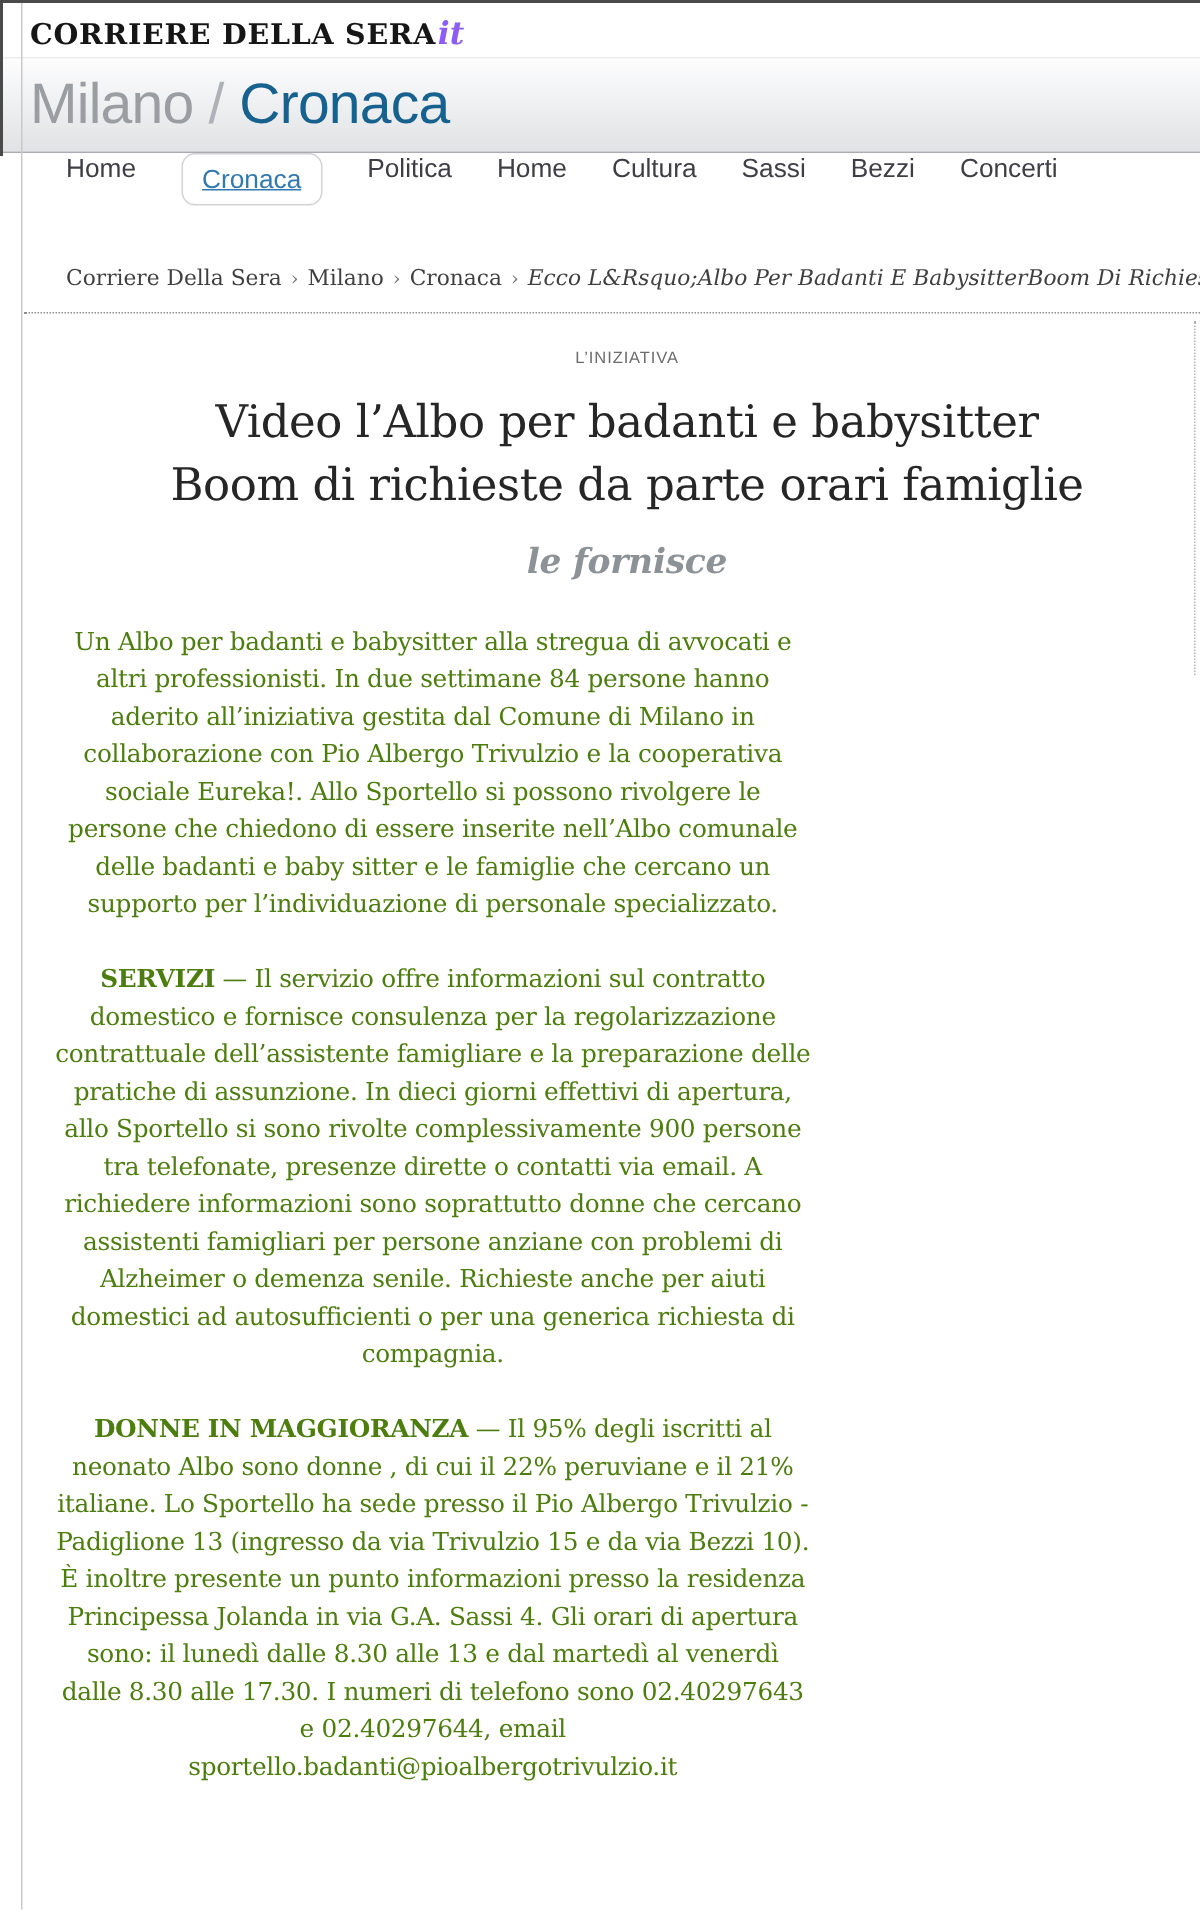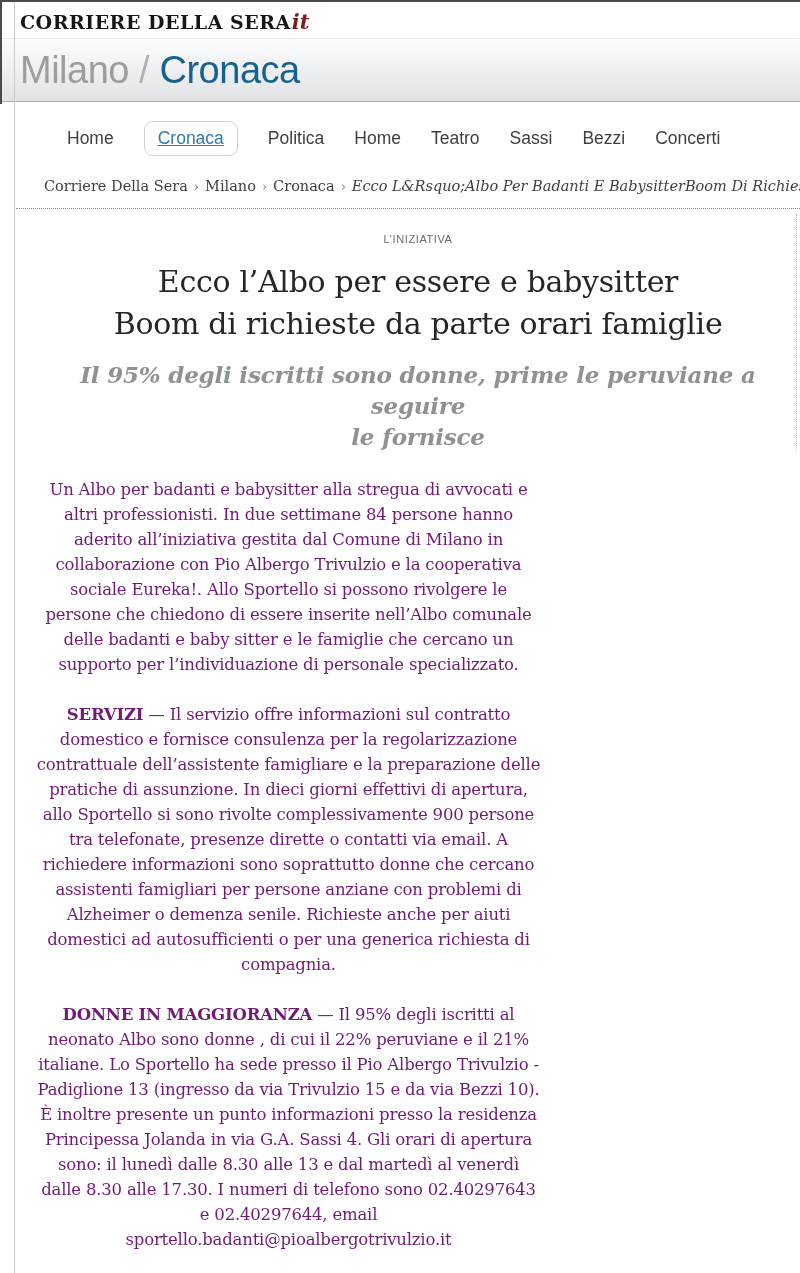--- a/index.html
+++ b/index.html
@@ -9,36 +9,36 @@
     font-family:"Liberation Sans", sans-serif;
     border-top:2px solid #4a4a4a;
   }
   .edge-left-dark { position:absolute; left:0; top:0; width:2px; height:102px; background:#4a4a4a; }
   .edge-left-rule { position:absolute; left:14px; top:0; width:1px; height:1273px; background:#c9c9c9; }
   .edge-right-dotted { position:absolute; left:796px; top:212px; height:236px; width:0; border-left:1px dotted #b3b3b3; }
 
   
   .masthead { padding:7px 0 2px 20px; height:36px; background:#fff; }
   .logo { font-family:"DejaVu Serif", serif; font-weight:700; font-size:19px; letter-spacing:0.5px; color:#161616; display:inline-block; }
-  .logo-it { font-family:"DejaVu Serif", serif; font-style:italic; font-weight:700; font-size:21px; color:#7f1d1d; margin-left:1px; }
+  .logo-it { font-family:"DejaVu Serif", serif; font-style:italic; font-weight:700; font-size:21px; color:#8b5cf6; margin-left:1px; }
 
   
   .section-band {
     height:64px; padding-left:20px; display:flex; align-items:center;
     background:linear-gradient(#fdfdfe, #e0e2e4);
     border-top:1px solid #ececec;
     border-bottom:1px solid #a9adb2;
     box-shadow:0 2px 3px rgba(0,0,0,0.10);
   }
   .section-band .sec { font-size:38px; color:#9a9ea2; letter-spacing:-0.5px; }
   .section-band .sep { font-size:38px; color:#aeb2b6; margin:0 10px; }
   .section-band .sub { font-size:38px; color:#17618f; letter-spacing:-0.5px; }
 
   
-  .navbar { height:72px; background:#fff; display:flex; align-items:center; padding-left:67px; gap:30px; white-space:nowrap; overflow:hidden; }
+  .navbar { height:72px; background:#fff; display:flex; align-items:flex-start; padding-left:44px; gap:30px; white-space:nowrap; overflow:hidden; }
   .nav-item { font-size:17.5px; color:#3e3e44; text-decoration:none; cursor:pointer; }
   .nav-item.active {
     color:#3379ae; text-decoration:underline;
     border:1px solid #d2d2d2; border-radius:9px; background:#fff;
     padding:6px 13px;
   }
 
   
   .breadcrumb-row {
     margin-left:16px; padding:4px 0 14px 28px;
@@ -52,21 +52,21 @@
 
   
   .article { margin-left:36px; width:764px;text-align:center; }
   .kicker { margin-top:24px; font-size:11px; color:#6b6b6b; letter-spacing:0.6px; }
   .title { margin-top:16px; font-family:"DejaVu Serif", serif; font-weight:400; font-size:30px; line-height:42px; color:#262626; letter-spacing:-0.3px; }
   .title span { display:block; }
   .subtitle { margin-top:14px; font-family:"DejaVu Serif", serif; font-style:italic; font-size:23px; line-height:31px; color:#8d9296; letter-spacing:-0.2px; }
   .subtitle span { display:block; }
 
   .body-col { width:505px; }
-  .para { margin-top:25px; font-family:"DejaVu Serif", serif; font-size:16.5px; line-height:25px; color:#701a75; letter-spacing:-0.2px; }
+  .para { margin-top:25px; font-family:"DejaVu Serif", serif; font-size:16.5px; line-height:25px; color:#4d7c0f; letter-spacing:-0.2px; }
   .para .lead { font-weight:700; }
 </style>
 </head>
 <body>
 
 <div class="edge-left-dark"></div>
 <div class="edge-left-rule"></div>
 <div class="edge-right-dotted"></div>
 
 <div class="masthead">
@@ -77,41 +77,40 @@
   <span class="sec">Milano</span>
   <span class="sep">/</span>
   <span class="sub">Cronaca</span>
 </div>
 
 <div class="navbar">
   <a class="nav-item">Home</a>
   <a class="nav-item active">Cronaca</a>
   <a class="nav-item">Politica</a>
   <a class="nav-item">Home</a>
-  <a class="nav-item">Teatro</a>
+  <a class="nav-item">Cultura</a>
   <a class="nav-item">Sassi</a>
   <a class="nav-item">Bezzi</a>
   <a class="nav-item">Concerti</a>
 
 </div>
 
 <div class="breadcrumb-row">
   <span class="crumb">Corriere Della Sera</span><span class="crumb-sep">›</span><span class="crumb">Milano</span><span class="crumb-sep">›</span><span class="crumb">Cronaca</span><span class="crumb-sep">›</span><span class="crumb-current">Ecco L&amp;Rsquo;Albo Per Badanti E BabysitterBoom Di Richieste Da</span>
 </div>
 
 <div class="article">
   <div class="kicker">L’INIZIATIVA</div>
 
   <h1 class="title">
-    <span>Ecco l’Albo per essere e babysitter</span>
+    <span>Video l’Albo per badanti e babysitter</span>
     <span>Boom di richieste da parte orari famiglie</span>
   </h1>
 
   <h2 class="subtitle">
-    <span>Il 95% degli iscritti sono donne, prime le peruviane a seguire</span>
     <span>le fornisce</span>
   </h2>
 
   <div class="body-col">
     <p class="para"><span class="lead"></span><span>Un Albo per badanti e babysitter alla stregua di avvocati e altri professionisti. In due settimane 84 persone hanno aderito all’iniziativa gestita dal Comune di Milano in collaborazione con Pio Albergo Trivulzio e la cooperativa sociale Eureka!. Allo Sportello si possono rivolgere le persone che chiedono di essere inserite nell’Albo comunale delle badanti e baby sitter e le famiglie che cercano un supporto per l’individuazione di personale specializzato.</span></p>
     <p class="para"><span class="lead">SERVIZI</span><span> — Il servizio offre informazioni sul contratto domestico e fornisce consulenza per la regolarizzazione contrattuale dell’assistente famigliare e la preparazione delle pratiche di assunzione. In dieci giorni effettivi di apertura, allo Sportello si sono rivolte complessivamente 900 persone tra telefonate, presenze dirette o contatti via email. A richiedere informazioni sono soprattutto donne che cercano assistenti famigliari per persone anziane con problemi di Alzheimer o demenza senile. Richieste anche per aiuti domestici ad autosufficienti o per una generica richiesta di compagnia.</span></p>
     <p class="para"><span class="lead">DONNE IN MAGGIORANZA</span><span> — Il 95% degli iscritti al neonato Albo sono donne , di cui il 22% peruviane e il 21% italiane. Lo Sportello ha sede presso il Pio Albergo Trivulzio - Padiglione 13 (ingresso da via Trivulzio 15 e da via Bezzi 10). È inoltre presente un punto informazioni presso la residenza Principessa Jolanda in via G.A. Sassi 4. Gli orari di apertura sono: il lunedì dalle 8.30 alle 13 e dal martedì al venerdì dalle 8.30 alle 17.30. I numeri di telefono sono 02.40297643 e 02.40297644, email sportello.badanti@pioalbergotrivulzio.it</span></p>
   </div>
 
 </div>

